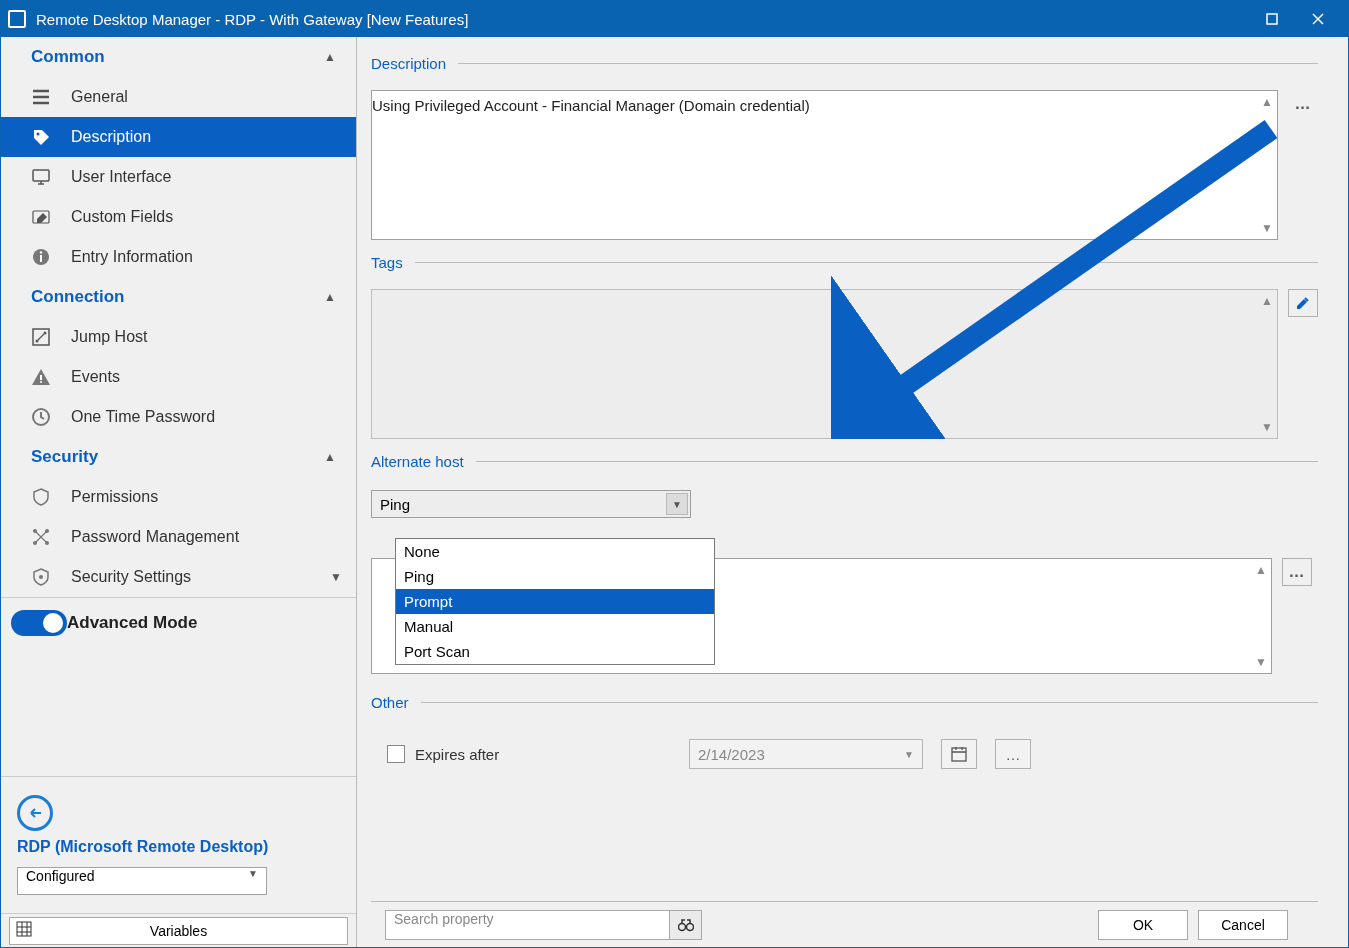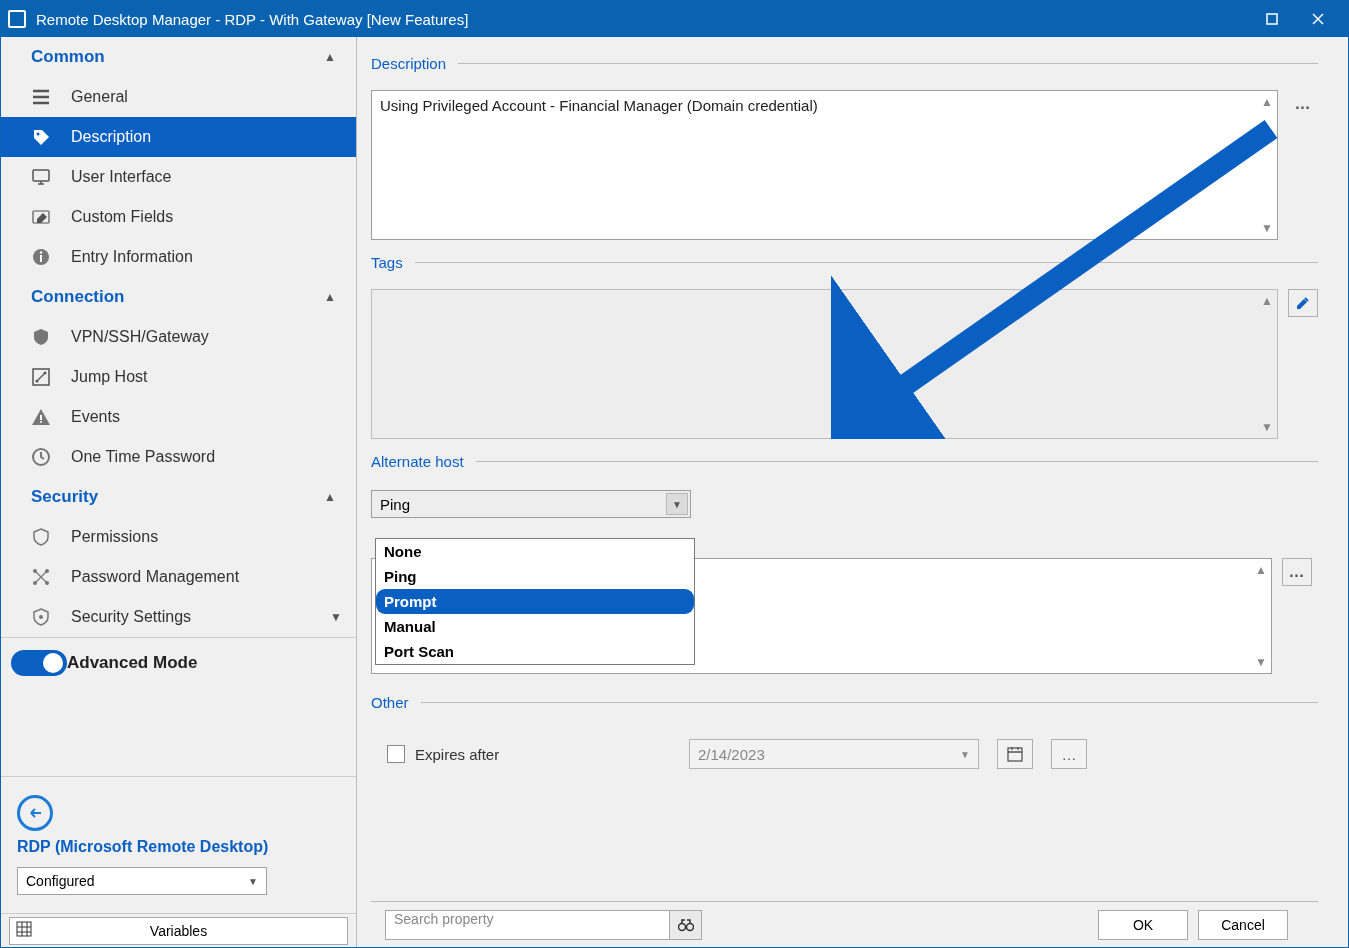--- a/index.html
+++ b/index.html
@@ -19,51 +19,51 @@
   .nav-item .ico { width: 20px; height: 20px; display: inline-flex; align-items: center; justify-content: center; }
   .nav-item .ico svg { width: 20px; height: 20px; }
   .adv-row { display: flex; align-items: center; padding: 12px 18px 12px 10px; border-top: 1px solid #ccc; }
   .toggle { width: 56px; height: 26px; background: #0a5fc2; border-radius: 20px; position: relative; cursor: pointer; }
   .toggle::after { content: ""; position: absolute; top: 3px; right: 4px; width: 20px; height: 20px; background: #fff; border-radius: 50%; }
   .adv-label { font-weight: 700; font-size: 17px; color: #222; }
   .sub-panel { display: flex; align-items: flex-start; gap: 6px; padding: 16px 16px 18px 16px; border-top: 1px solid #ccc; flex-direction: column; }
   .sub-panel .sub-ico { width: 36px; height: 36px; border: 3px solid #1b7dd4; border-radius: 50%; display: flex; align-items: center; justify-content: center; color: #1b7dd4; margin-top: 2px; }
   .sub-panel .sub-body { flex: 1; }
   .sub-panel .sub-title { font-weight: 700; font-size: 16px; color: #0a5fc2; line-height: 1.25; }
-  .combo { margin-top: 10px; border: 1px solid #a2a2a2; background: #fff; height: 28px; display: flex; align-items: center; padding: 0 8px; width: 250px; font-size: 14px; justify-content: space-between; cursor: pointer; }
+  .combo { margin-top: 10px; border: 1px solid #a2a2a2; background: #fff; height: 28px; display: flex; align-items: flex-start; padding: 0 8px; width: 250px; font-size: 14px; justify-content: space-between; cursor: pointer; }
   .combo .tri { font-size: 10px; color: #555; }
   .variables-bar { height: 34px; border-top: 1px solid #ccc; display: flex; align-items: center; }
   .var-btn { flex: 1; margin: 4px 8px; border: 1px solid #a8a8a8; background: #fff; height: 28px; display: flex; align-items: center; justify-content: center; gap: 60px; cursor: pointer; font-size: 14px; position: relative; }
   .var-btn .grid { position: absolute; left: 6px; }
 
   .right { flex: 1; display: flex; flex-direction: column; padding: 12px 30px 0 14px; min-width: 0; position: relative; }
   .content { flex: 1; overflow: hidden; position: relative; }
   .group-label-row { display: flex; align-items: center; gap: 12px; margin-top: 6px; }
   .group-label { color: #0a5fc2; font-size: 15px; white-space: nowrap; }
   .group-line { flex: 1; height: 1px; background: #bbb; }
   .desc-row { display: flex; gap: 10px; align-items: flex-start; margin-top: 18px; }
-  .desc-box { flex: 1; border: 1px solid #9e9e9e; background: #fff; height: 150px; position: relative; padding: 6px 24px 6px 8px; font-size: 15px; color: #222; }
+  .desc-box { flex: 1; border: 1px solid #9e9e9e; background: #fff; height: 150px; position: relative; padding: 6px 24px 6px 0; font-size: 15px; color: #222; }
   .scroll-arrow { position: absolute; right: 4px; color: #888; font-size: 12px; }
   .scroll-arrow.up { top: 4px; }
   .scroll-arrow.down { bottom: 4px; }
   .side-btn { width: 30px; height: 28px; border: 1px solid #b0b0b0; display: flex; align-items: center; justify-content: center; background: #efefef; cursor: pointer; color: #555; font-size: 16px; font-weight: 700; letter-spacing: 1px; }
   .side-btn.borderless { border: none; background: transparent; }
   .tags-box { flex: 1; border: 1px solid #bcbcbc; background: #ededed; height: 150px; position: relative; }
 
   .ping-combo { margin-top: 20px; width: 320px; border: 1px solid #9e9e9e; background: #ededed; height: 28px; display: flex; align-items: center; padding: 0 2px 0 8px; font-size: 15px; justify-content: space-between; cursor: pointer; }
   .ping-combo .drop-btn { width: 22px; height: 22px; background: #dcdcdc; border: 1px solid #b8b8b8; display: flex; align-items: center; justify-content: center; font-size: 10px; color: #555; }
-  .dropdown { position: absolute; left: 4px; width: 320px; background: #fff; border: 1px solid #7a7a7a; z-index: 10; font-weight: bold; }
+  .dropdown { position: absolute; left: 24px; width: 320px; background: #fff; border: 1px solid #7a7a7a; z-index: 10; }
   .dropdown .opt { padding: 4px 8px; font-size: 15px; cursor: pointer; }
-  .dropdown .opt.hover { background: #0a5fc2; color: #fff; border-radius: 9px; }
+  .dropdown .opt.hover { background: #0a5fc2; color: #fff; }
   .alt-box { border: 1px solid #9e9e9e; background: #fff; height: 116px; position: relative; margin-top: 40px; display:flex; }
   .alt-side { width: 36px; margin-left: 10px; display:flex; flex-direction:column; gap:4px; margin-top:40px; }
 
   .other-row { display: flex; align-items: center; gap: 18px; margin-top: 28px; }
   .chk { width: 18px; height: 18px; border: 1px solid #888; background: #fff; display: inline-block; }
-  .date-combo { width: 290px; border: 1px solid #b6b6b6; background: #f2f2f2; height: 30px; display: flex; align-items: center; padding: 0 8px; font-size: 15px; color: #888; justify-content: space-between; }
+  .date-combo { width: 234px; border: 1px solid #b6b6b6; background: #f2f2f2; height: 30px; display: flex; align-items: center; padding: 0 8px; font-size: 15px; color: #888; justify-content: space-between; }
   .ico-btn { width: 36px; height: 30px; border: 1px solid #b0b0b0; background: #f2f2f2; display: flex; align-items: center; justify-content: center; cursor: pointer; color: #555; font-size: 15px; }
 
   .footer { height: 46px; border-top: 1px solid #bbb; display: flex; align-items: center; padding: 0 30px 0 14px; gap: 0; }
   .search-box { width: 285px; border: 1px solid #a8a8a8; background: #fff; height: 30px; display: flex; align-items: flex-start; padding: 0 8px; font-size: 14px; color: #888; }
   .bino-btn { width: 32px; height: 30px; border: 1px solid #a8a8a8; border-left: none; background: #eaeaea; display: flex; align-items: center; justify-content: center; cursor: pointer; }
   .footer-spacer { flex: 1; }
   .action-btn { width: 90px; height: 30px; border: 1px solid #a8a8a8; background: #fff; display: flex; align-items: center; justify-content: center; cursor: pointer; font-size: 14px; margin-left: 10px; }
   .arrow-overlay { position: absolute; top: 60px; left: 460px; pointer-events: none; z-index: 20; }
 </style>
 </head>
@@ -140,28 +140,20 @@
           <span>Entry Information</span>
         </div>
 
         <div class="section-header">
           <span>Connection</span>
           <span class="caret">▲</span>
         </div>
         <div class="nav-item">
           <span class="ico">
               <svg viewBox="0 0 20 20">
-                <path d="M10 2l7 3v5c0 5-4 7-7 8-3-1-7-3-7-8V5z" fill="#777"></path>
-              </svg>
-            </span>
-          <span>VPN/SSH/Gateway</span>
-        </div>
-        <div class="nav-item">
-          <span class="ico">
-              <svg viewBox="0 0 20 20">
                 <rect x="2" y="2" width="16" height="16" fill="none" stroke="#555" stroke-width="1.5"></rect>
                 <circle cx="6" cy="14" r="1.5" fill="#555"></circle>
                 <circle cx="14" cy="6" r="1.5" fill="#555"></circle>
                 <path d="M7 13l6-6" stroke="#555" stroke-width="1.2"></path>
               </svg>
             </span>
           <span>Jump Host</span>
         </div>
         <div class="nav-item">
           <span class="ico">

